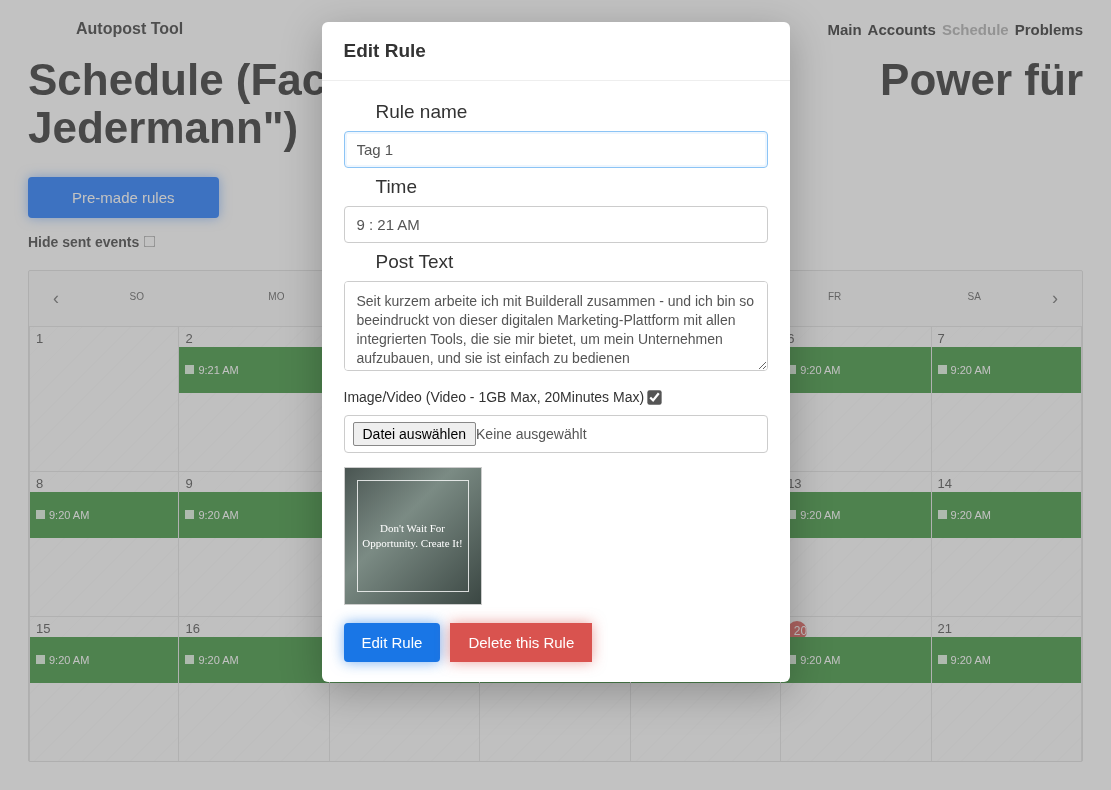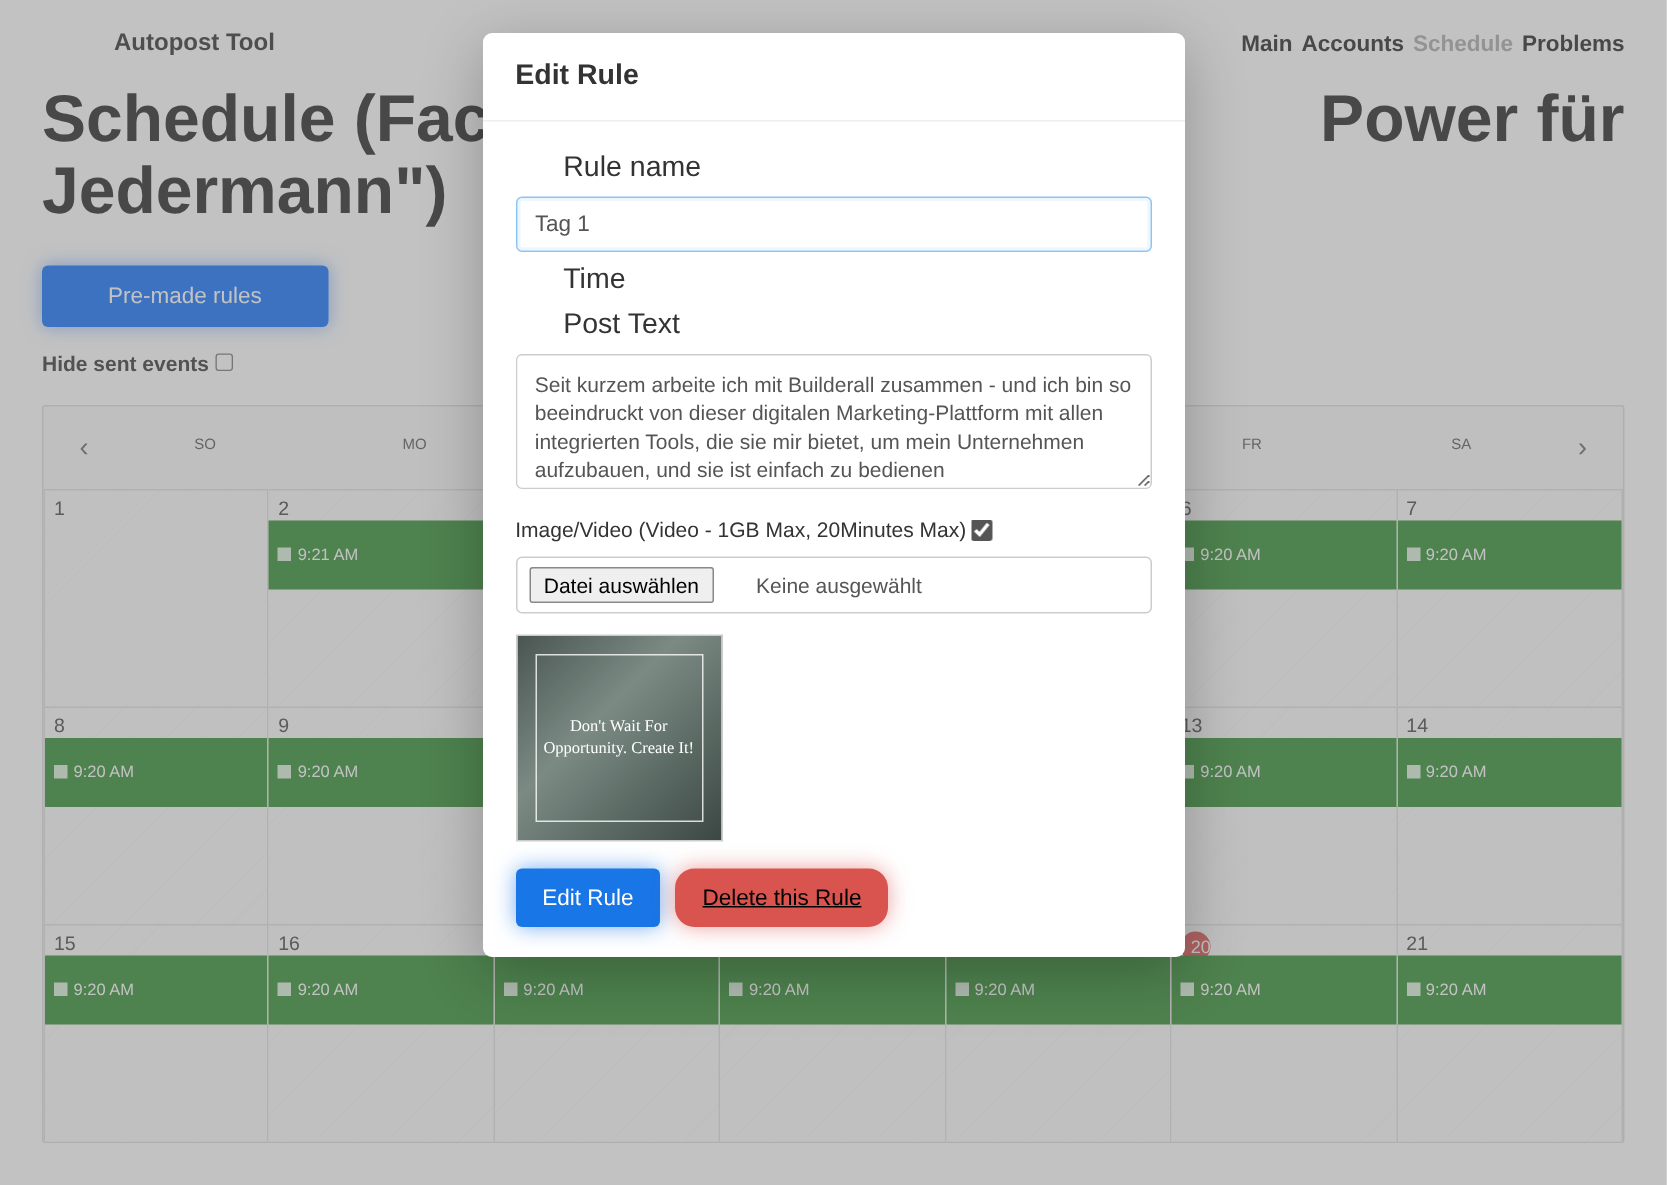--- a/index.html
+++ b/index.html
@@ -153,21 +153,21 @@
     line-height: 1.35;
   }
   .iv-label { font-size: 14px; color: #333; display: flex; align-items: center; gap: 4px; margin: 14px 0 10px 0; }
   .iv-label input { transform: scale(1.1); accent-color: #555; }
   .filewrap {
     border: 1px solid #ccc;
     border-radius: 4px;
     padding: 6px 8px;
     display: flex;
     align-items: center;
-    gap: 28px;
+    gap: 0;
   }
   .filebtn {
     background: #efefef;
     border: 1px solid #888;
     padding: 3px 9px;
     font-size: 14px;
     cursor: pointer;
     border-radius: 2px;
   }
   .filetxt { font-size: 14px; color: #555; }
@@ -192,28 +192,27 @@
     color: #fff;
     border: none;
     padding: 11px 18px;
     font-size: 15px;
     border-radius: 4px;
     cursor: pointer;
     box-shadow: 0 0 14px rgba(25,118,230,0.6);
   }
   .btn-del {
     background: #d9534f;
-    color: #000000;
+    color: #ffffff;
     border: none;
     padding: 11px 18px;
     font-size: 15px;
-    border-radius: 13px;
+    border-radius: 0;
     cursor: pointer;
     box-shadow: 0 0 14px rgba(217,83,79,0.55);
-    text-decoration: underline;
   }
 </style>
 </head>
 <body>
 
 <div class="page">
   <div class="topbar">
     <div class="app-title">Autopost Tool</div>
     <div class="nav">
       <a>Main</a>
@@ -397,20 +396,21 @@
 
 <div class="overlay"></div>
 
 <div class="modal">
   <div class="modal-head">Edit Rule</div>
   <div class="modal-body">
     <div class="fld-label">Rule name</div>
     <input class="inp" value="Tag 1" style="">
 
     <div class="fld-label">Time</div>
+    <input class="inp plain" value="9 : 21 AM" style="">
 
     <div class="fld-label">Post Text</div>
     <textarea class="txt" style="">Seit kurzem arbeite ich mit Builderall zusammen - und ich bin so beeindruckt von dieser digitalen Marketing-Plattform mit allen integrierten Tools, die sie mir bietet, um mein Unternehmen aufzubauen, und sie ist einfach zu bedienen</textarea>
 
     <div class="iv-label">
       <span>Image/Video (Video - 1GB Max, 20Minutes Max)</span>
       <input type="checkbox" checked="" style="">
     </div>
     <div class="filewrap">
       <button class="filebtn">Datei auswählen</button>

